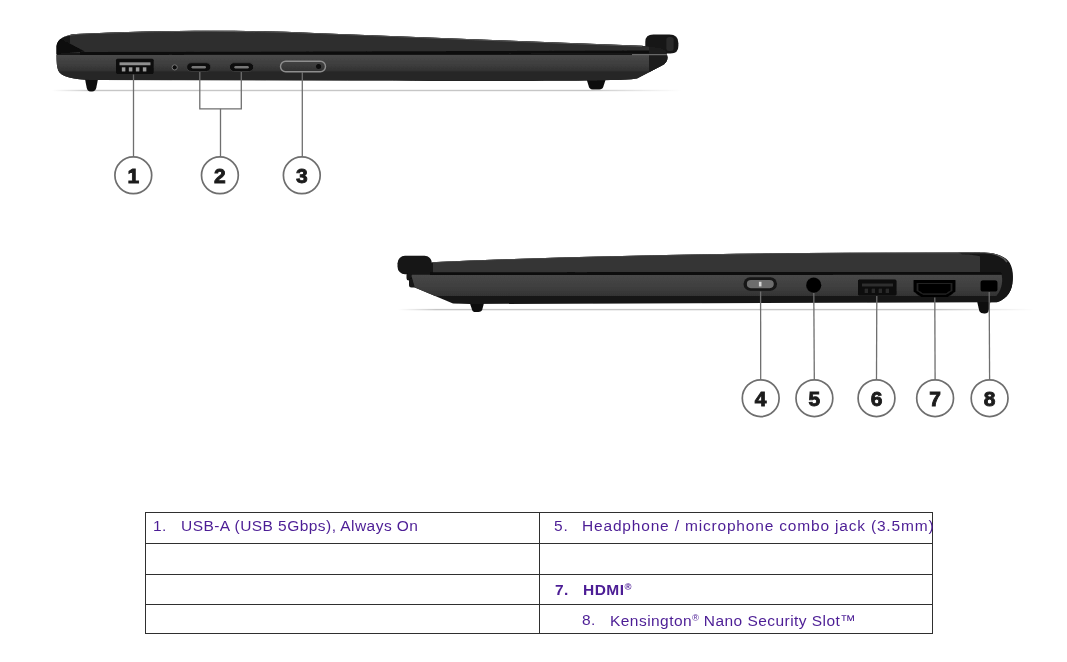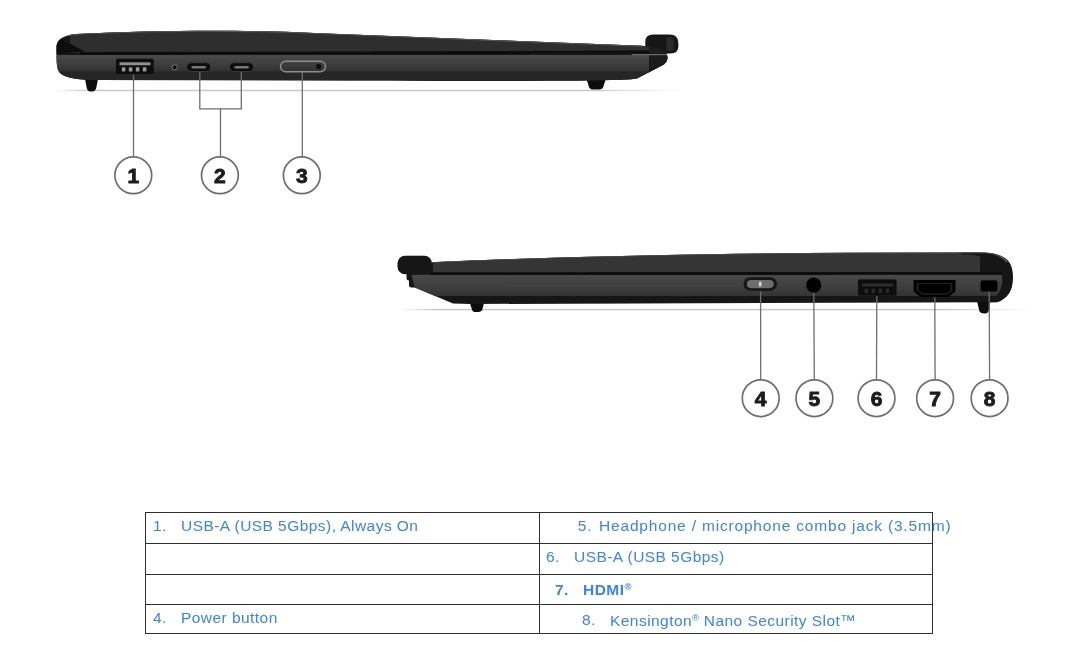--- a/index.html
+++ b/index.html
@@ -4,21 +4,21 @@
 <style>
   html,body{margin:0;padding:0;background:#ffffff;}
   #canvas{position:relative;width:1067px;height:662px;background:#fff;overflow:hidden;
           font-family:"Liberation Sans",sans-serif;}
   svg{position:absolute;left:0;top:0;}
   .tbl{position:absolute;left:145px;top:512px;width:788px;height:122px;
        border:1px solid #2f2f2f;box-sizing:border-box;}
   .hline{position:absolute;left:0;width:100%;height:1px;background:#2f2f2f;}
   .vline{position:absolute;top:0;width:1px;height:100%;background:#2f2f2f;}
   .cell{position:absolute;height:29px;line-height:28.8px;
-        font-size:15.5px;color:#3b82f6;letter-spacing:0.45px;white-space:nowrap;}
+        font-size:15.5px;color:#4c1d95;letter-spacing:0.45px;white-space:nowrap;}
   .num{display:inline-block;width:28px;padding-left:7px;}
   .sup{font-size:9.5px;vertical-align:4.5px;letter-spacing:0;}
 </style>
 </head>
 <body>
 <div id="canvas">
 <svg width="1067" height="662" viewBox="0 0 1067 662">
   <defs>
     <linearGradient id="baseGrad1" x1="0" y1="0" x2="0" y2="1">
       <stop offset="0" stop-color="#494949"></stop>
@@ -165,18 +165,16 @@
   </g>
 </svg>
 
 <div class="tbl">
   <div class="hline" style="top:29.6px"></div>
   <div class="hline" style="top:60.6px"></div>
   <div class="hline" style="top:91.1px"></div>
   <div class="vline" style="left:393px"></div>
 </div>
 <div class="cell" style="left:146px;top:512px;"><span class="num">1.</span>USB-A (USB 5Gbps), Always On</div>
-<div class="cell" style="left:146px;top:603.5px;"><span class="num">4.</span>Power button</div>
-<div class="cell" style="left:564px;top:512px;letter-spacing:0.82px;text-align:center;"><span class="num">5.</span>Headphone / microphone combo jack (3.5mm)</div>
-<div class="cell" style="left:539px;top:542.5px;"><span class="num">6.</span>USB-A (USB 5Gbps)</div>
+<div class="cell" style="left:547px;top:512px;letter-spacing:0.82px;"><span class="num">5.</span>Headphone / microphone combo jack (3.5mm)</div>
 <div class="cell" style="left:548px;top:573px;font-weight:bold;"><span class="num">7.</span>HDMI<span class="sup">®</span></div>
 <div class="cell" style="left:539px;top:603.5px;margin-left:36px;"><span class="num">8.</span>Kensington<span class="sup">®</span> Nano Security Slot™</div>
 </div>
 
 </body></html>

